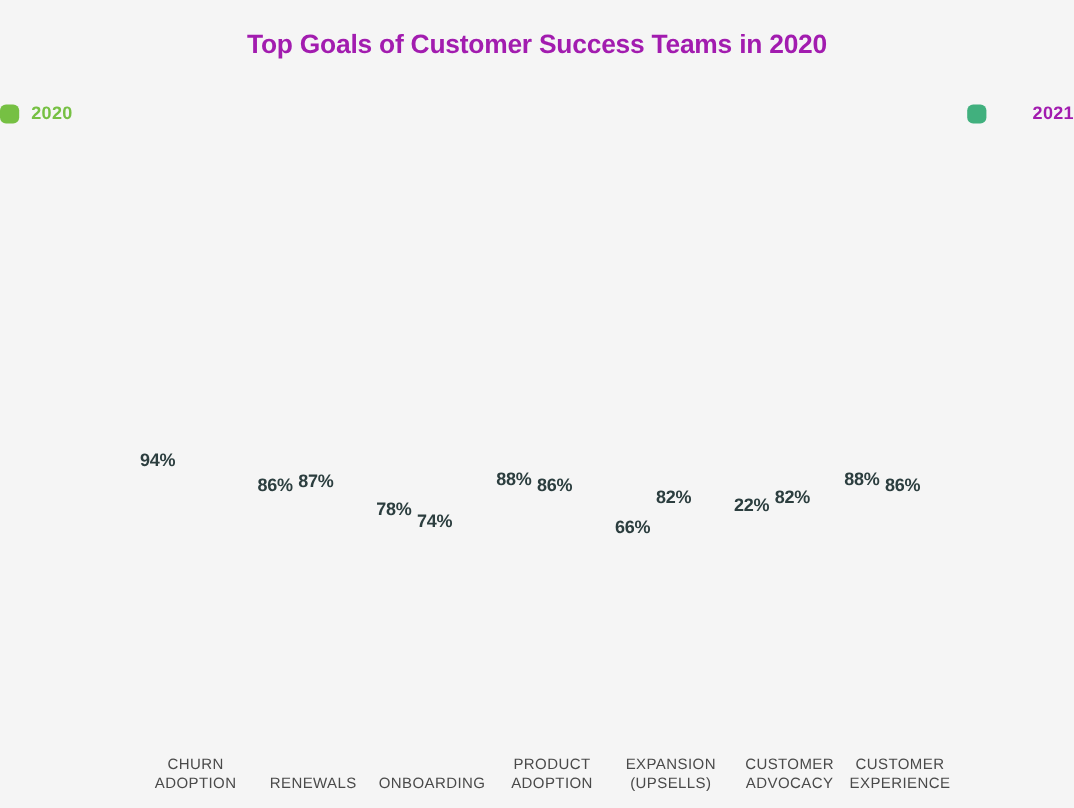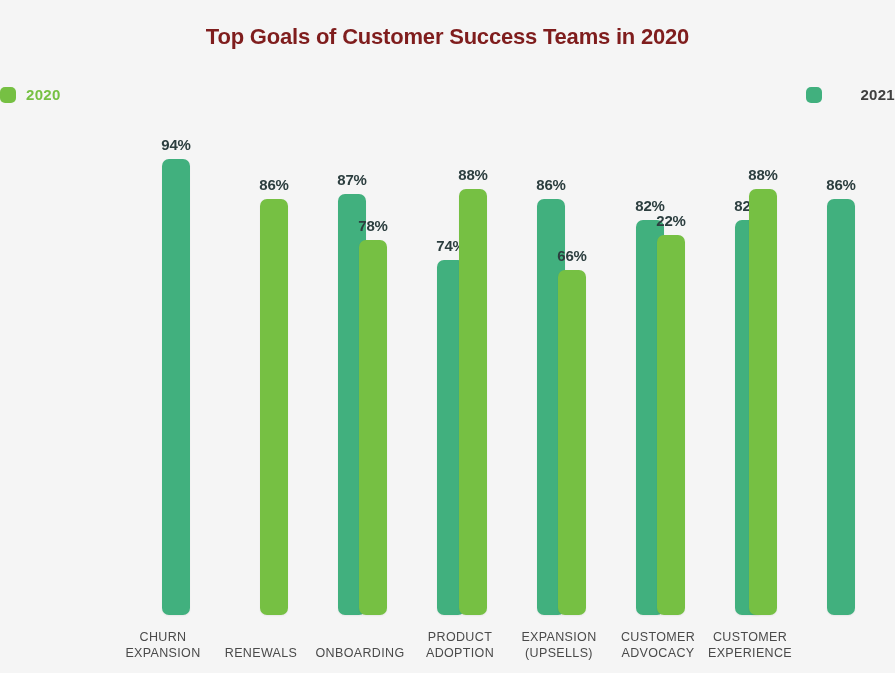--- a/index.html
+++ b/index.html
@@ -24,21 +24,21 @@
 
   
   #chart-title {
     position: absolute;
     top: 24px;
     left: 0;
     width: 895px;
     text-align: center;
     font-size: 22px;
     font-weight: bold;
-    color: #7f1d1d;
+    color: #a21caf;
     letter-spacing: -0.2px;
   }
 
   
   #legend {
     position: absolute;
     top: 86px;
     left: 0;
     width: 895px;
     display: flex;
@@ -87,24 +87,23 @@
     bottom: 58px;           
     display: flex;
     align-items: flex-end;
     gap: 6px;
   }
 
   .bar-wrap {
     position: relative;
     width: 28px;
     display: flex;
-    flex-direction: column;
+    flex-direction: row;
     justify-content: flex-end;
     align-items: center;
-    margin-left: 44px;
   }
 
   .bar-value {
     font-size: 15px;
     font-weight: bold;
     color: #2c3e3f;
     margin-bottom: 6px;
     white-space: nowrap;
     letter-spacing: -0.2px;
   }
@@ -135,34 +134,34 @@
 
   <div id="chart-title">Top Goals of Customer Success Teams in 2020</div>
 
   <div id="legend">
       <div class="legend-item">
         <span class="legend-swatch" style="background: rgb(118, 192, 67);"></span>
         <span class="legend-label" style="color: rgb(118, 192, 67);">2020</span>
       </div>
       <div class="legend-item">
         <span class="legend-swatch" style="background: rgb(65, 176, 126);"></span>
-        <span class="legend-label" style="color: #404040; margin-left: 28px;">2021</span>
+        <span class="legend-label" style="color: #a21caf; margin-left: 28px;">2021</span>
       </div>
     </div>
 
   <div id="plot-area">
       <div class="group" style="left: 118px; width: 90px;">
         <div class="group-bars">
           <div class="bar-wrap">
             <div class="bar-value">94%</div>
             <div class="bar" style="height: 456.1px; background: rgb(65, 176, 126);"></div>
           </div>
         </div>
         <div class="group-label">CHURN
-EXPANSION</div>
+ADOPTION</div>
       </div>
       <div class="group" style="left: 216px; width: 90px;">
         <div class="group-bars">
           <div class="bar-wrap">
             <div class="bar-value">86%</div>
             <div class="bar" style="height: 415.7px; background: rgb(118, 192, 67);"></div>
           </div>
           <div class="bar-wrap">
             <div class="bar-value">87%</div>
             <div class="bar" style="height: 420.75px; background: rgb(65, 176, 126);"></div>

